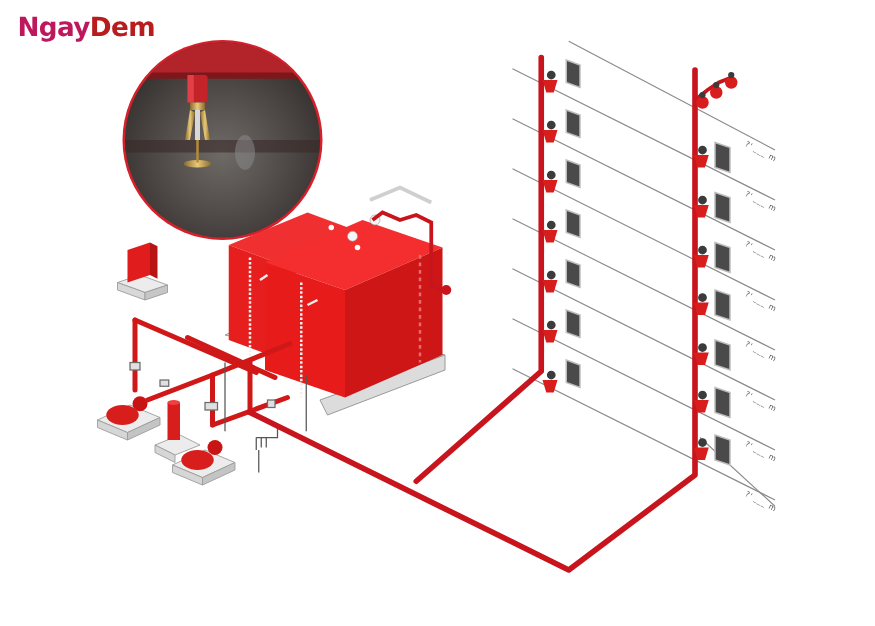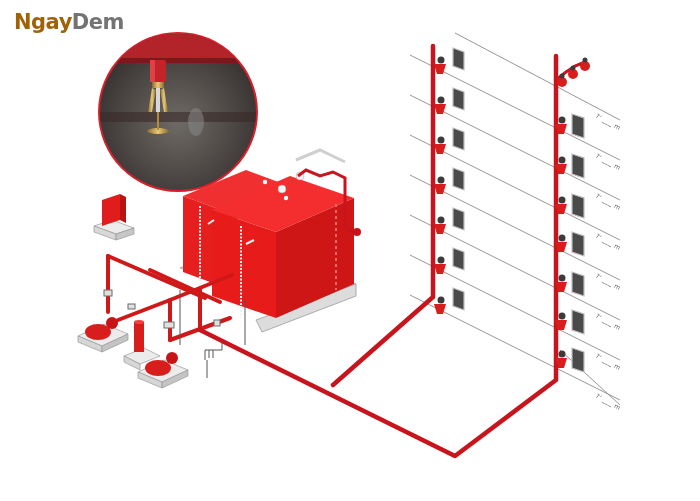--- a/index.html
+++ b/index.html
@@ -1,20 +1,20 @@
 <!DOCTYPE html>
 <html><head>
 <meta charset="utf-8">
 <style>
   html,body{margin:0;padding:0;background:#ffffff;}
   body{width:700px;height:501px;position:relative;overflow:hidden;font-family:"Liberation Sans",sans-serif;}
   #stage{position:absolute;left:0;top:0;width:700px;height:501px;}
   .logo{position:absolute;left:14px;top:8px;font-family:"DejaVu Sans",sans-serif;font-weight:bold;font-size:21px;letter-spacing:-0.5px;line-height:28px;}
-  .logo .a{color:#a16207;}
-  .logo .b{color:#737373;}
+  .logo .a{color:#be185d;}
+  .logo .b{color:#b91c1c;}
   .floor-label{position:absolute;font-family:"DejaVu Sans",sans-serif;font-size:6px;color:#555;transform:rotate(28deg);transform-origin:left top;white-space:nowrap;letter-spacing:0.5px;}
 </style>
 </head>
 <body>
 
 <div id="stage">
 
   <div class="logo">
     <span class="a">Ngay</span><span class="b">Dem</span>
   </div>

